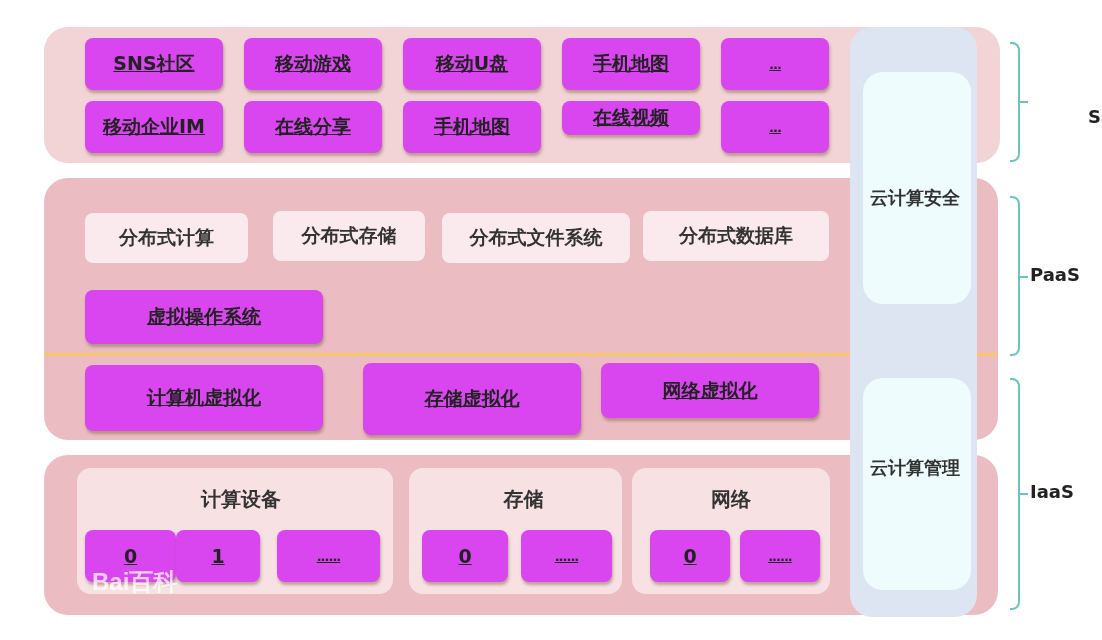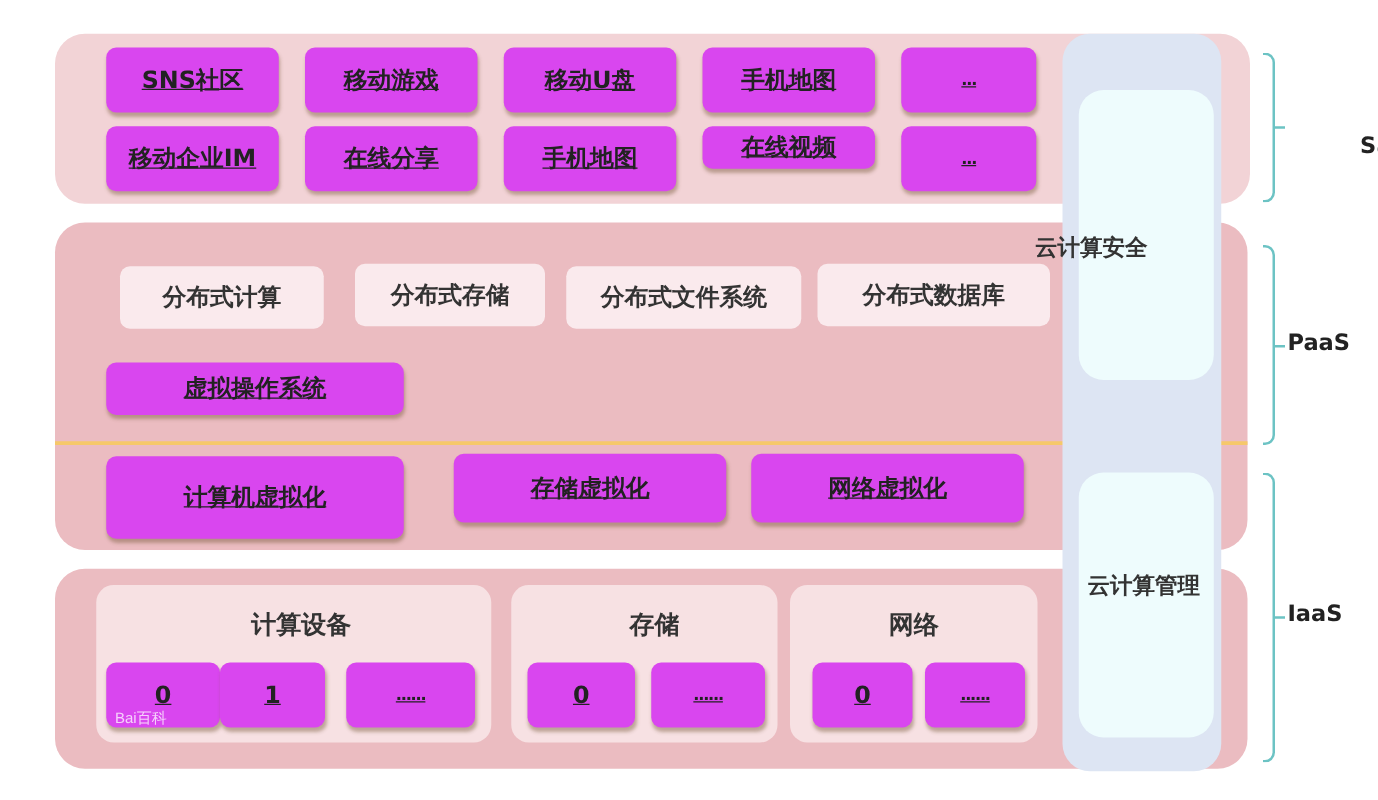--- a/index.html
+++ b/index.html
@@ -6,32 +6,32 @@
   body { width:1102px; height:640px; position:relative; overflow:hidden;
          font-family:"DejaVu Sans", "Liberation Sans", sans-serif; color:#222; }
   .abs { position:absolute; box-sizing:border-box; }
   .band { border-radius:24px; }
   .band-saas { left:44px; top:27px; width:956px; height:136px; background:#f2d3d6; }
   .band-paas { left:44px; top:178px; width:954px; height:262px; background:#ebbcc1; }
   .band-iaas { left:44px; top:455px; width:954px; height:160px; background:#ebbcc1; }
   .box { display:flex; align-items:center; justify-content:center; font-weight:bold;
          font-size:19px; border-radius:8px; white-space:nowrap; }
   .yellow { background:#d946ef; box-shadow:1px 3px 3px rgba(120,90,60,0.45); color:#222;text-decoration:underline; }
-  .light { background:#faeaed; color:#333;margin-left:11px; }
+  .light { background:#faeaed; color:#333; }
   .divider { left:44px; top:353px; width:954px; height:3px; background:#f6c86a; }
   .group { background:#f7e1e3; border-radius:14px; }
   .group-title { font-weight:bold; font-size:20px; display:flex; justify-content:center; color:#333; }
   .side { left:850px; top:27px; width:127px; height:590px; background:#dde5f3; border-radius:22px; }
   .side-panel { background:#eefcfd; border-radius:20px; }
   .side-label { font-weight:bold; font-size:18px; color:#333; text-align:center; }
   .bracket { border:2px solid #6cc3c4; border-left:none; border-radius:0 8px 8px 0; width:10px; }
   .bracket-tick { height:2px; width:8px; background:#6cc3c4; }
   .layer-label { font-weight:bold; font-size:18px; color:#222; }
   .dots { font-size:13px; letter-spacing:-1px; }
-  .watermark { color:rgba(255,255,255,0.75); font-weight:normal; font-size:12px; font-family:"Liberation Sans", sans-serif; }
+  .watermark { color:rgba(255,255,255,0.75); font-weight:bold; font-size:24px; font-family:"Liberation Sans", sans-serif; }
 </style>
 </head>
 <body>
 
 <div class="abs band band-saas"></div>
 <div class="abs band band-paas"></div>
 <div class="abs band band-iaas"></div>
 
 <div class="abs box yellow" style="left:85px;top:38px;width:138px;height:52px;">SNS社区</div>
 <div class="abs box yellow" style="left:244px;top:38px;width:138px;height:52px;">移动游戏</div>
@@ -43,26 +43,26 @@
 <div class="abs box yellow" style="left:244px;top:101px;width:138px;height:52px;">在线分享</div>
 <div class="abs box yellow" style="left:403px;top:101px;width:138px;height:52px;">手机地图</div>
 <div class="abs box yellow" style="left:562px;top:101px;width:138px;height:34px;">在线视频</div>
 <div class="abs box yellow dots" style="left:721px;top:101px;width:108px;height:52px;">...</div>
 
 <div class="abs box light" style="left:85px;top:213px;width:163px;height:50px;">分布式计算</div>
 <div class="abs box light" style="left:273px;top:211px;width:152px;height:50px;">分布式存储</div>
 <div class="abs box light" style="left:442px;top:213px;width:188px;height:50px;">分布式文件系统</div>
 <div class="abs box light" style="left:643px;top:211px;width:186px;height:50px;">分布式数据库</div>
 
-<div class="abs box yellow" style="left:85px;top:290px;width:238px;height:42px;">虚拟操作系统</div>
+<div class="abs box yellow" style="left:85px;top:290px;width:238px;height:54px;">虚拟操作系统</div>
 
 <div class="abs divider"></div>
 
 <div class="abs box yellow" style="left:85px;top:365px;width:238px;height:66px;">计算机虚拟化</div>
-<div class="abs box yellow" style="left:363px;top:363px;width:218px;height:55px;">存储虚拟化</div>
+<div class="abs box yellow" style="left:363px;top:363px;width:218px;height:72px;">存储虚拟化</div>
 <div class="abs box yellow" style="left:601px;top:363px;width:218px;height:55px;">网络虚拟化</div>
 
 <div class="abs group" style="left:77px;top:468px;width:316px;height:126px;">
   <div class="group-title" style="margin-top:18px;margin-left:12px;">计算设备</div>
 </div>
 <div class="abs box yellow" style="left:85px;top:530px;width:91px;height:52px;">0</div>
 <div class="abs box yellow" style="left:175px;top:530px;width:84px;height:52px;left:176px;">1</div>
 <div class="abs box yellow dots" style="left:279px;top:530px;width:103px;height:52px;left:277px;">......</div>
 
 <div class="abs group" style="left:409px;top:468px;width:213px;height:126px;">
@@ -74,21 +74,21 @@
 <div class="abs group" style="left:632px;top:468px;width:198px;height:126px;">
   <div class="group-title" style="margin-top:18px;">网络</div>
 </div>
 <div class="abs box yellow" style="left:650px;top:530px;width:80px;height:52px;">0</div>
 <div class="abs box yellow dots" style="left:740px;top:530px;width:80px;height:52px;">......</div>
 
 <div class="abs watermark" style="left:92px;top:566px;">Bai百科</div>
 
 <div class="abs side"></div>
 <div class="abs side-panel" style="left:863px;top:72px;width:108px;height:232px;"></div>
-<div class="abs side-label" style="left:813px;top:186px;width:120px;">云计算安全</div>
+<div class="abs side-label" style="left:855px;top:186px;width:120px;">云计算安全</div>
 
 <div class="abs side-panel" style="left:863px;top:322px;width:108px;height:165px;top:323px;background:transparent;"></div>
 <div class="abs side-panel" style="left:863px;top:323px;width:108px;height:170px;top:324px;background:transparent;"></div>
 <div class="abs side-panel" style="left:863px;top:323px;width:108px;height:170px;background:transparent;"></div>
 
 <div class="abs side-panel" style="left:863px;top:378px;width:108px;height:212px;"></div>
 <div class="abs side-label" style="left:855px;top:456px;width:120px;">云计算管理</div>
 
 <div class="abs bracket" style="left:1010px;top:42px;height:120px;"></div>
 <div class="abs bracket-tick" style="left:1020px;top:101px;"></div>

